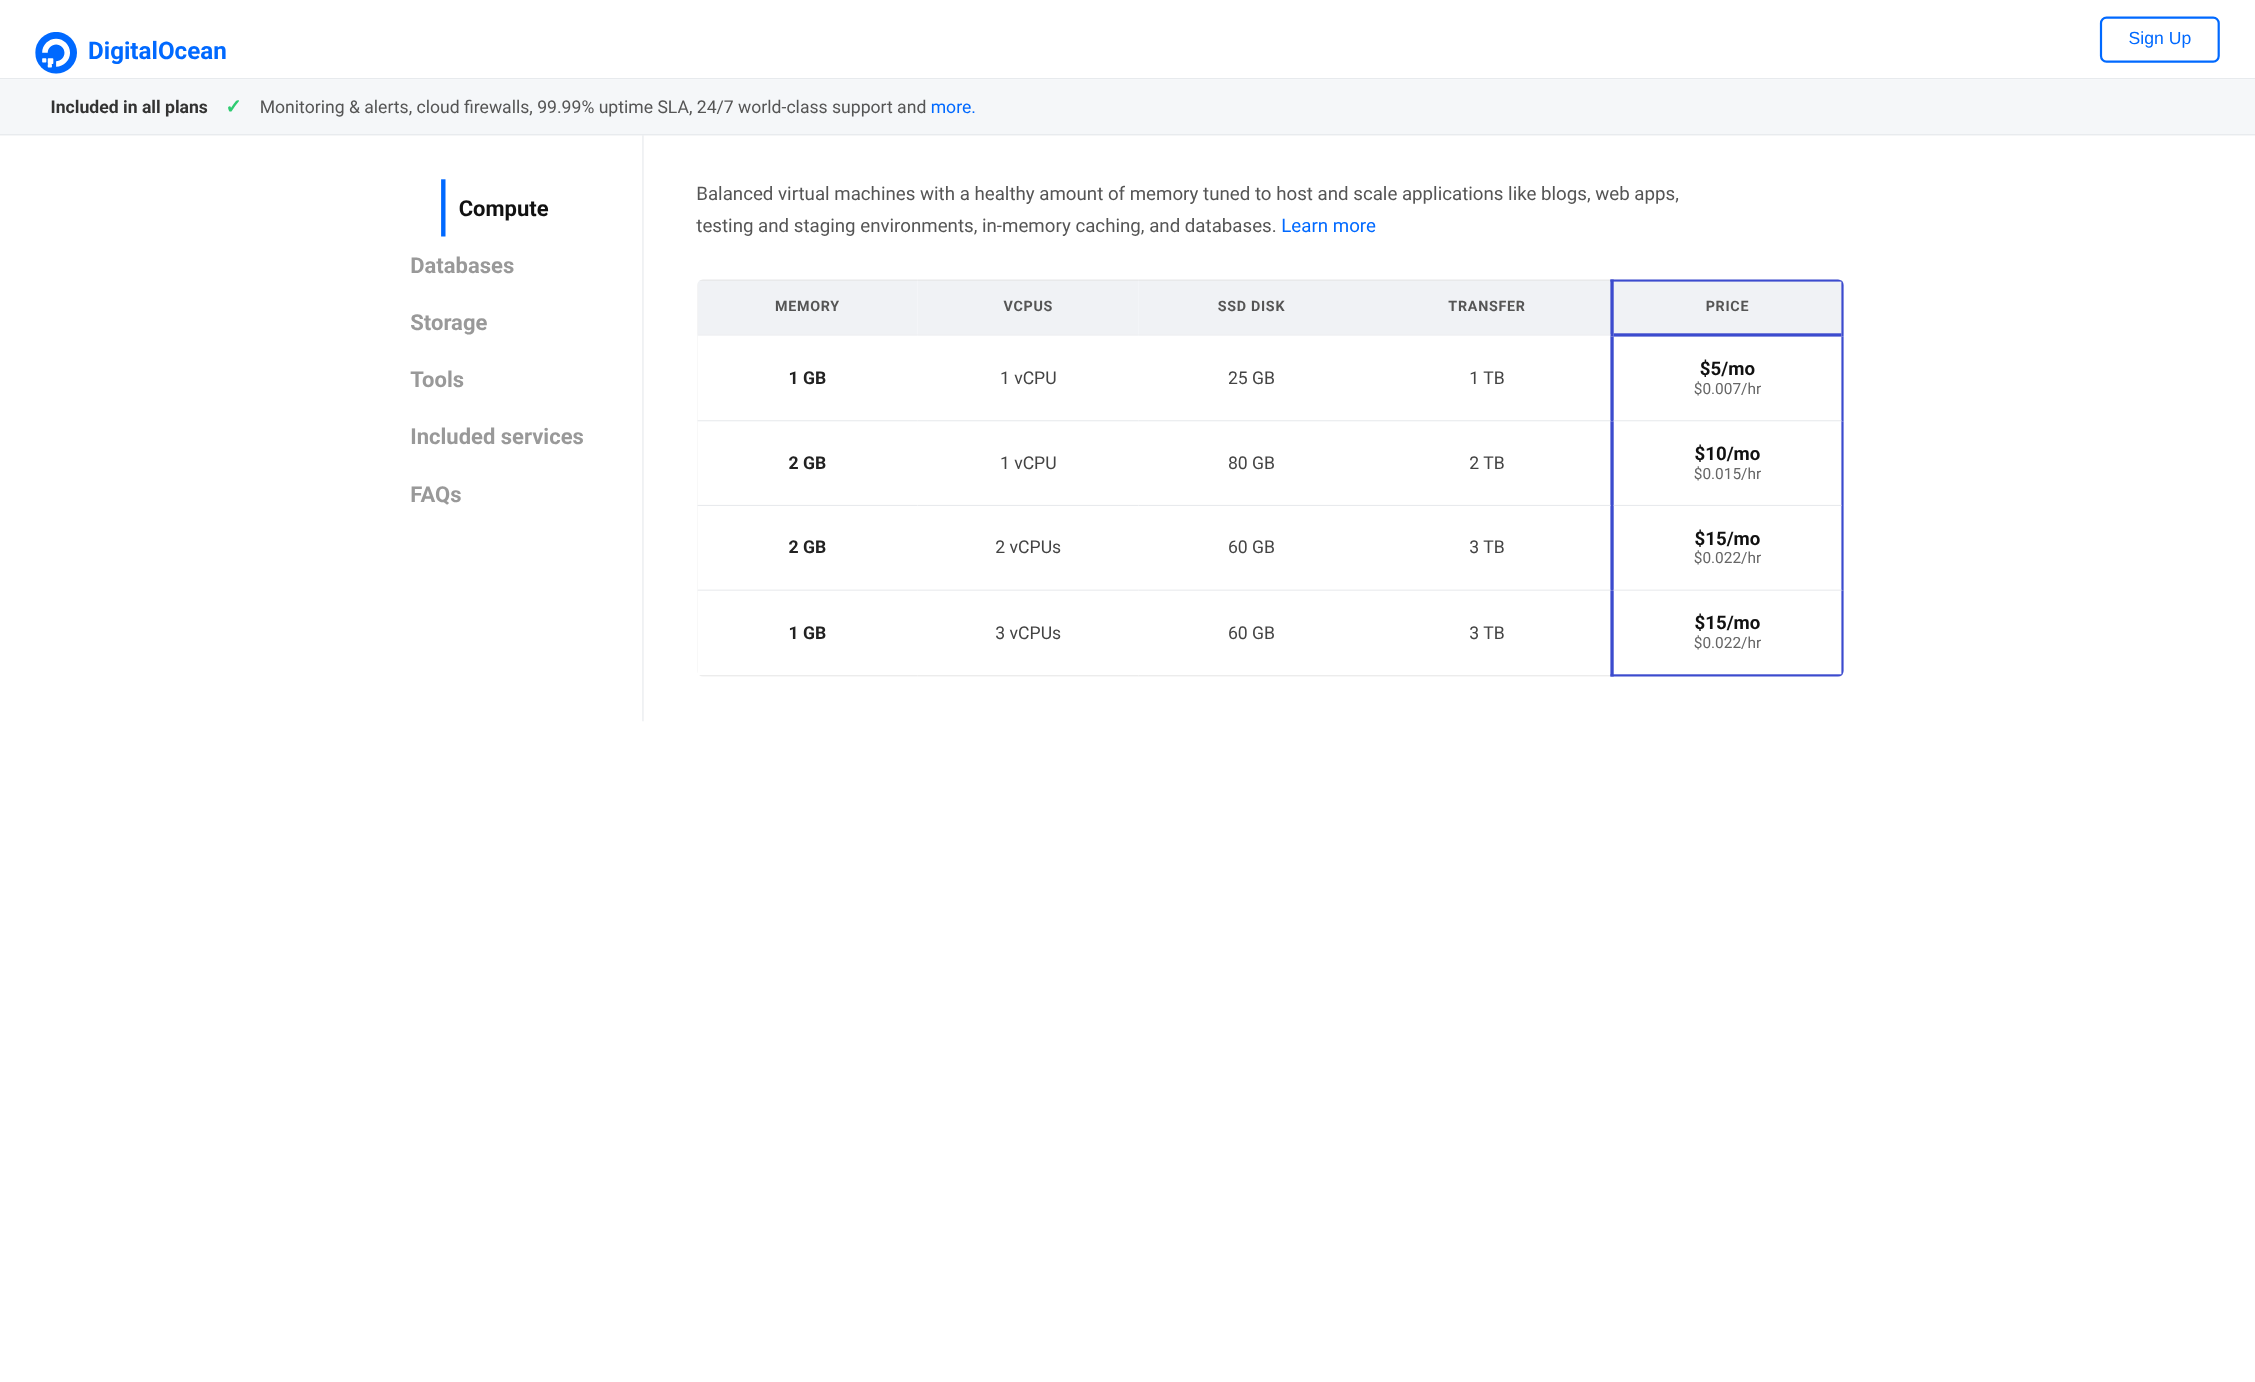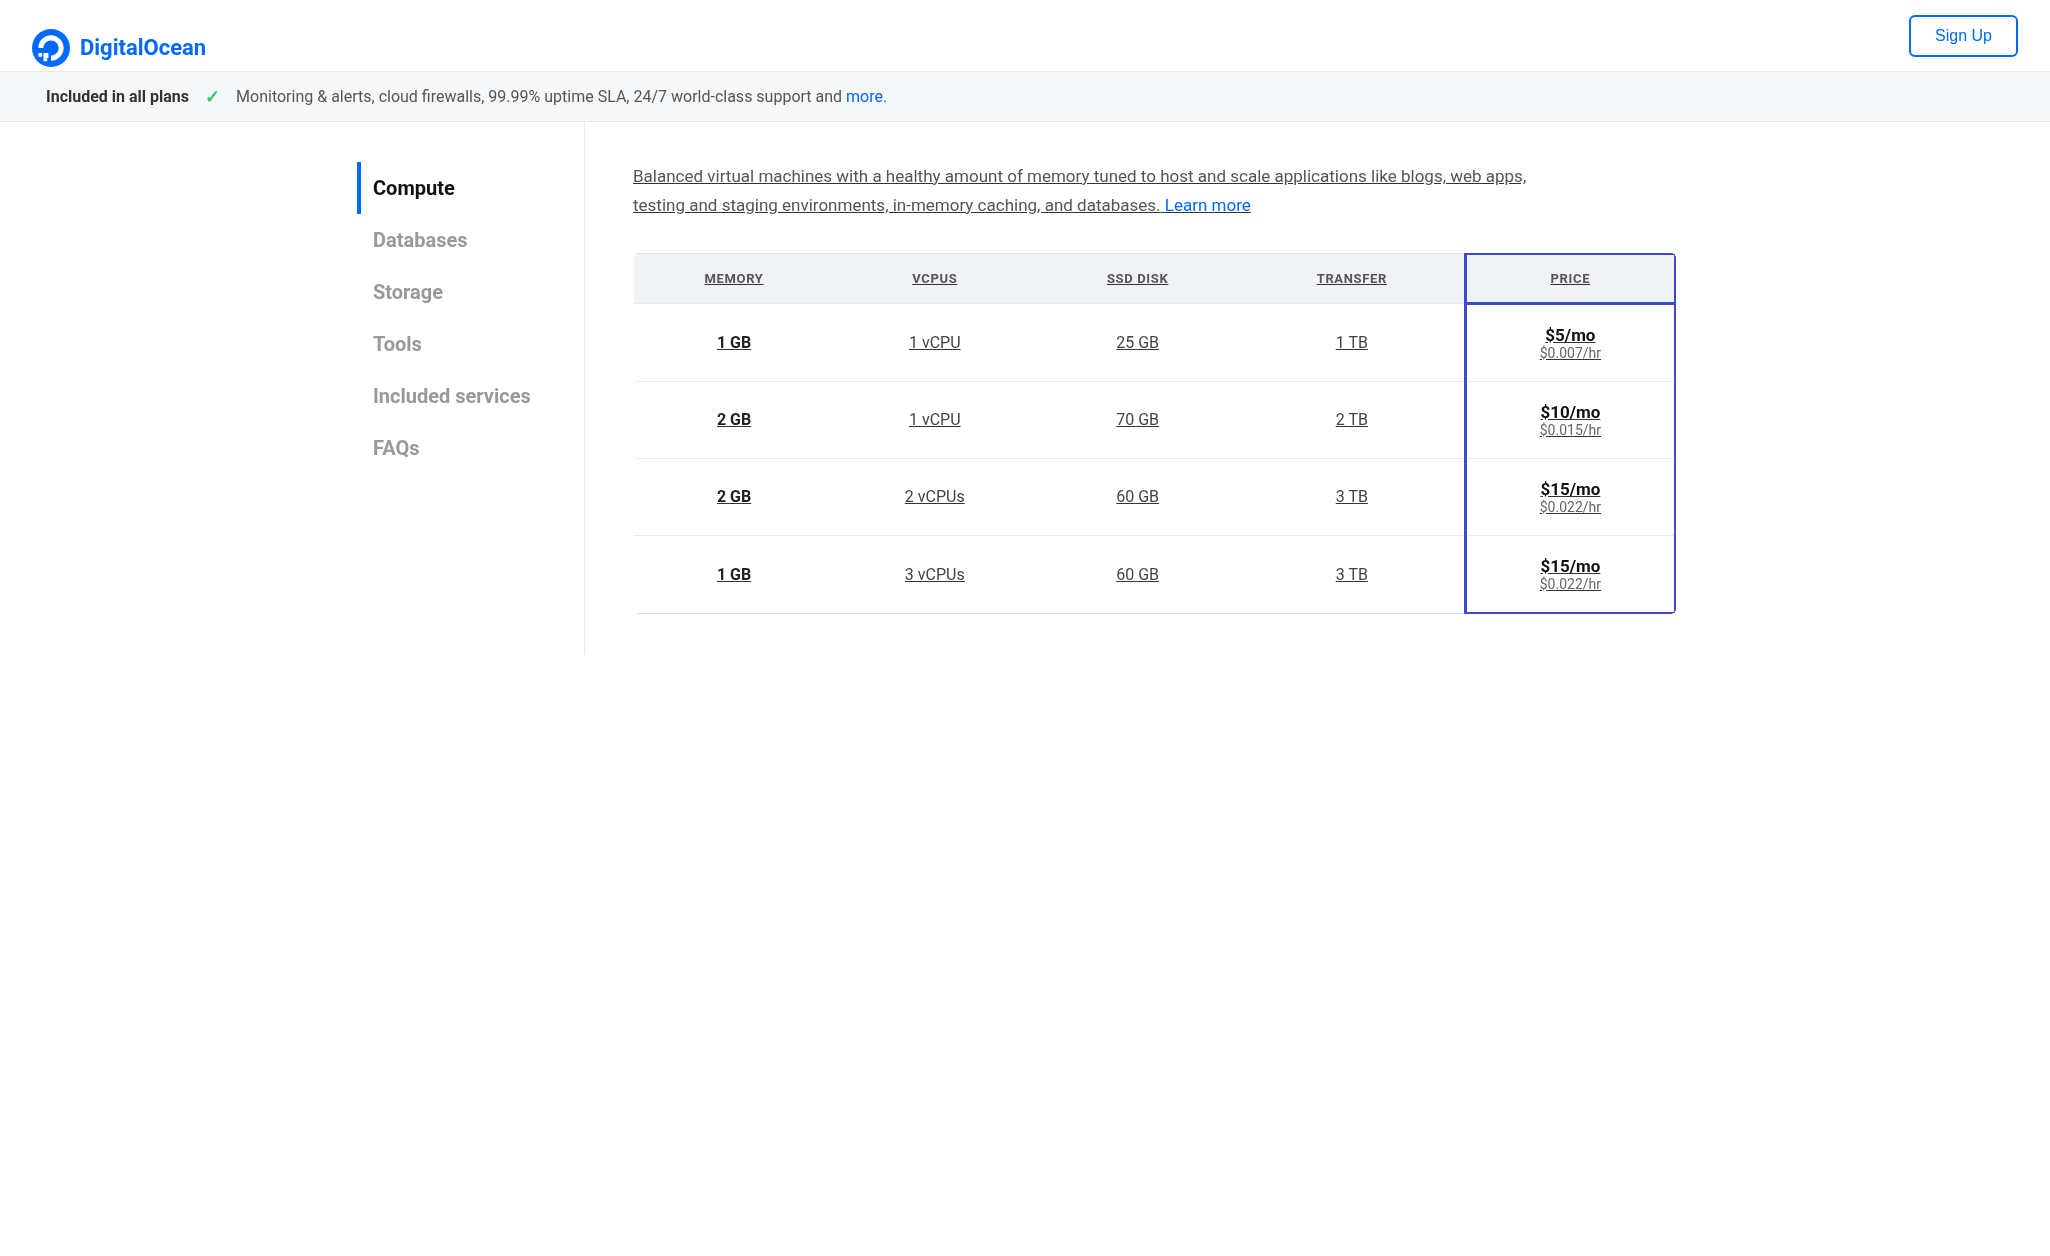--- a/index.html
+++ b/index.html
@@ -118,27 +118,27 @@
       color: #999;
       cursor: pointer;
       border-left: 4px solid transparent;
       padding-left: 12px;
       font-weight: bold;
     }
     .sidebar-item.active {
       color: #111;
       font-weight: 700;
       border-left: 4px solid #0069ff;
+      margin-left: 44px;
     }
 
     
     .content {
       flex: 1;
       padding: 40px 48px;
-      text-decoration: underline;
     }
     .section-description {
       font-size: 17px;
       color: #555;
       line-height: 1.7;
       margin-bottom: 32px;
       max-width: 900px;
     }
     .learn-more-link {
       color: #0069ff;
@@ -273,21 +273,21 @@
     <td>25 GB</td>
     <td>1 TB</td>
     <td class="price-cell price-cell-first">
       <span class="price-mo">$5/mo</span>
       <span class="price-hr">$0.007/hr</span>
     </td>
   </tr>
           <tr>
     <td class="memory">2 GB</td>
     <td>1 vCPU</td>
-    <td>70 GB</td>
+    <td>80 GB</td>
     <td>2 TB</td>
     <td class="price-cell">
       <span class="price-mo">$10/mo</span>
       <span class="price-hr">$0.015/hr</span>
     </td>
   </tr>
           <tr>
     <td class="memory">2 GB</td>
     <td>2 vCPUs</td>
     <td>60 GB</td>

